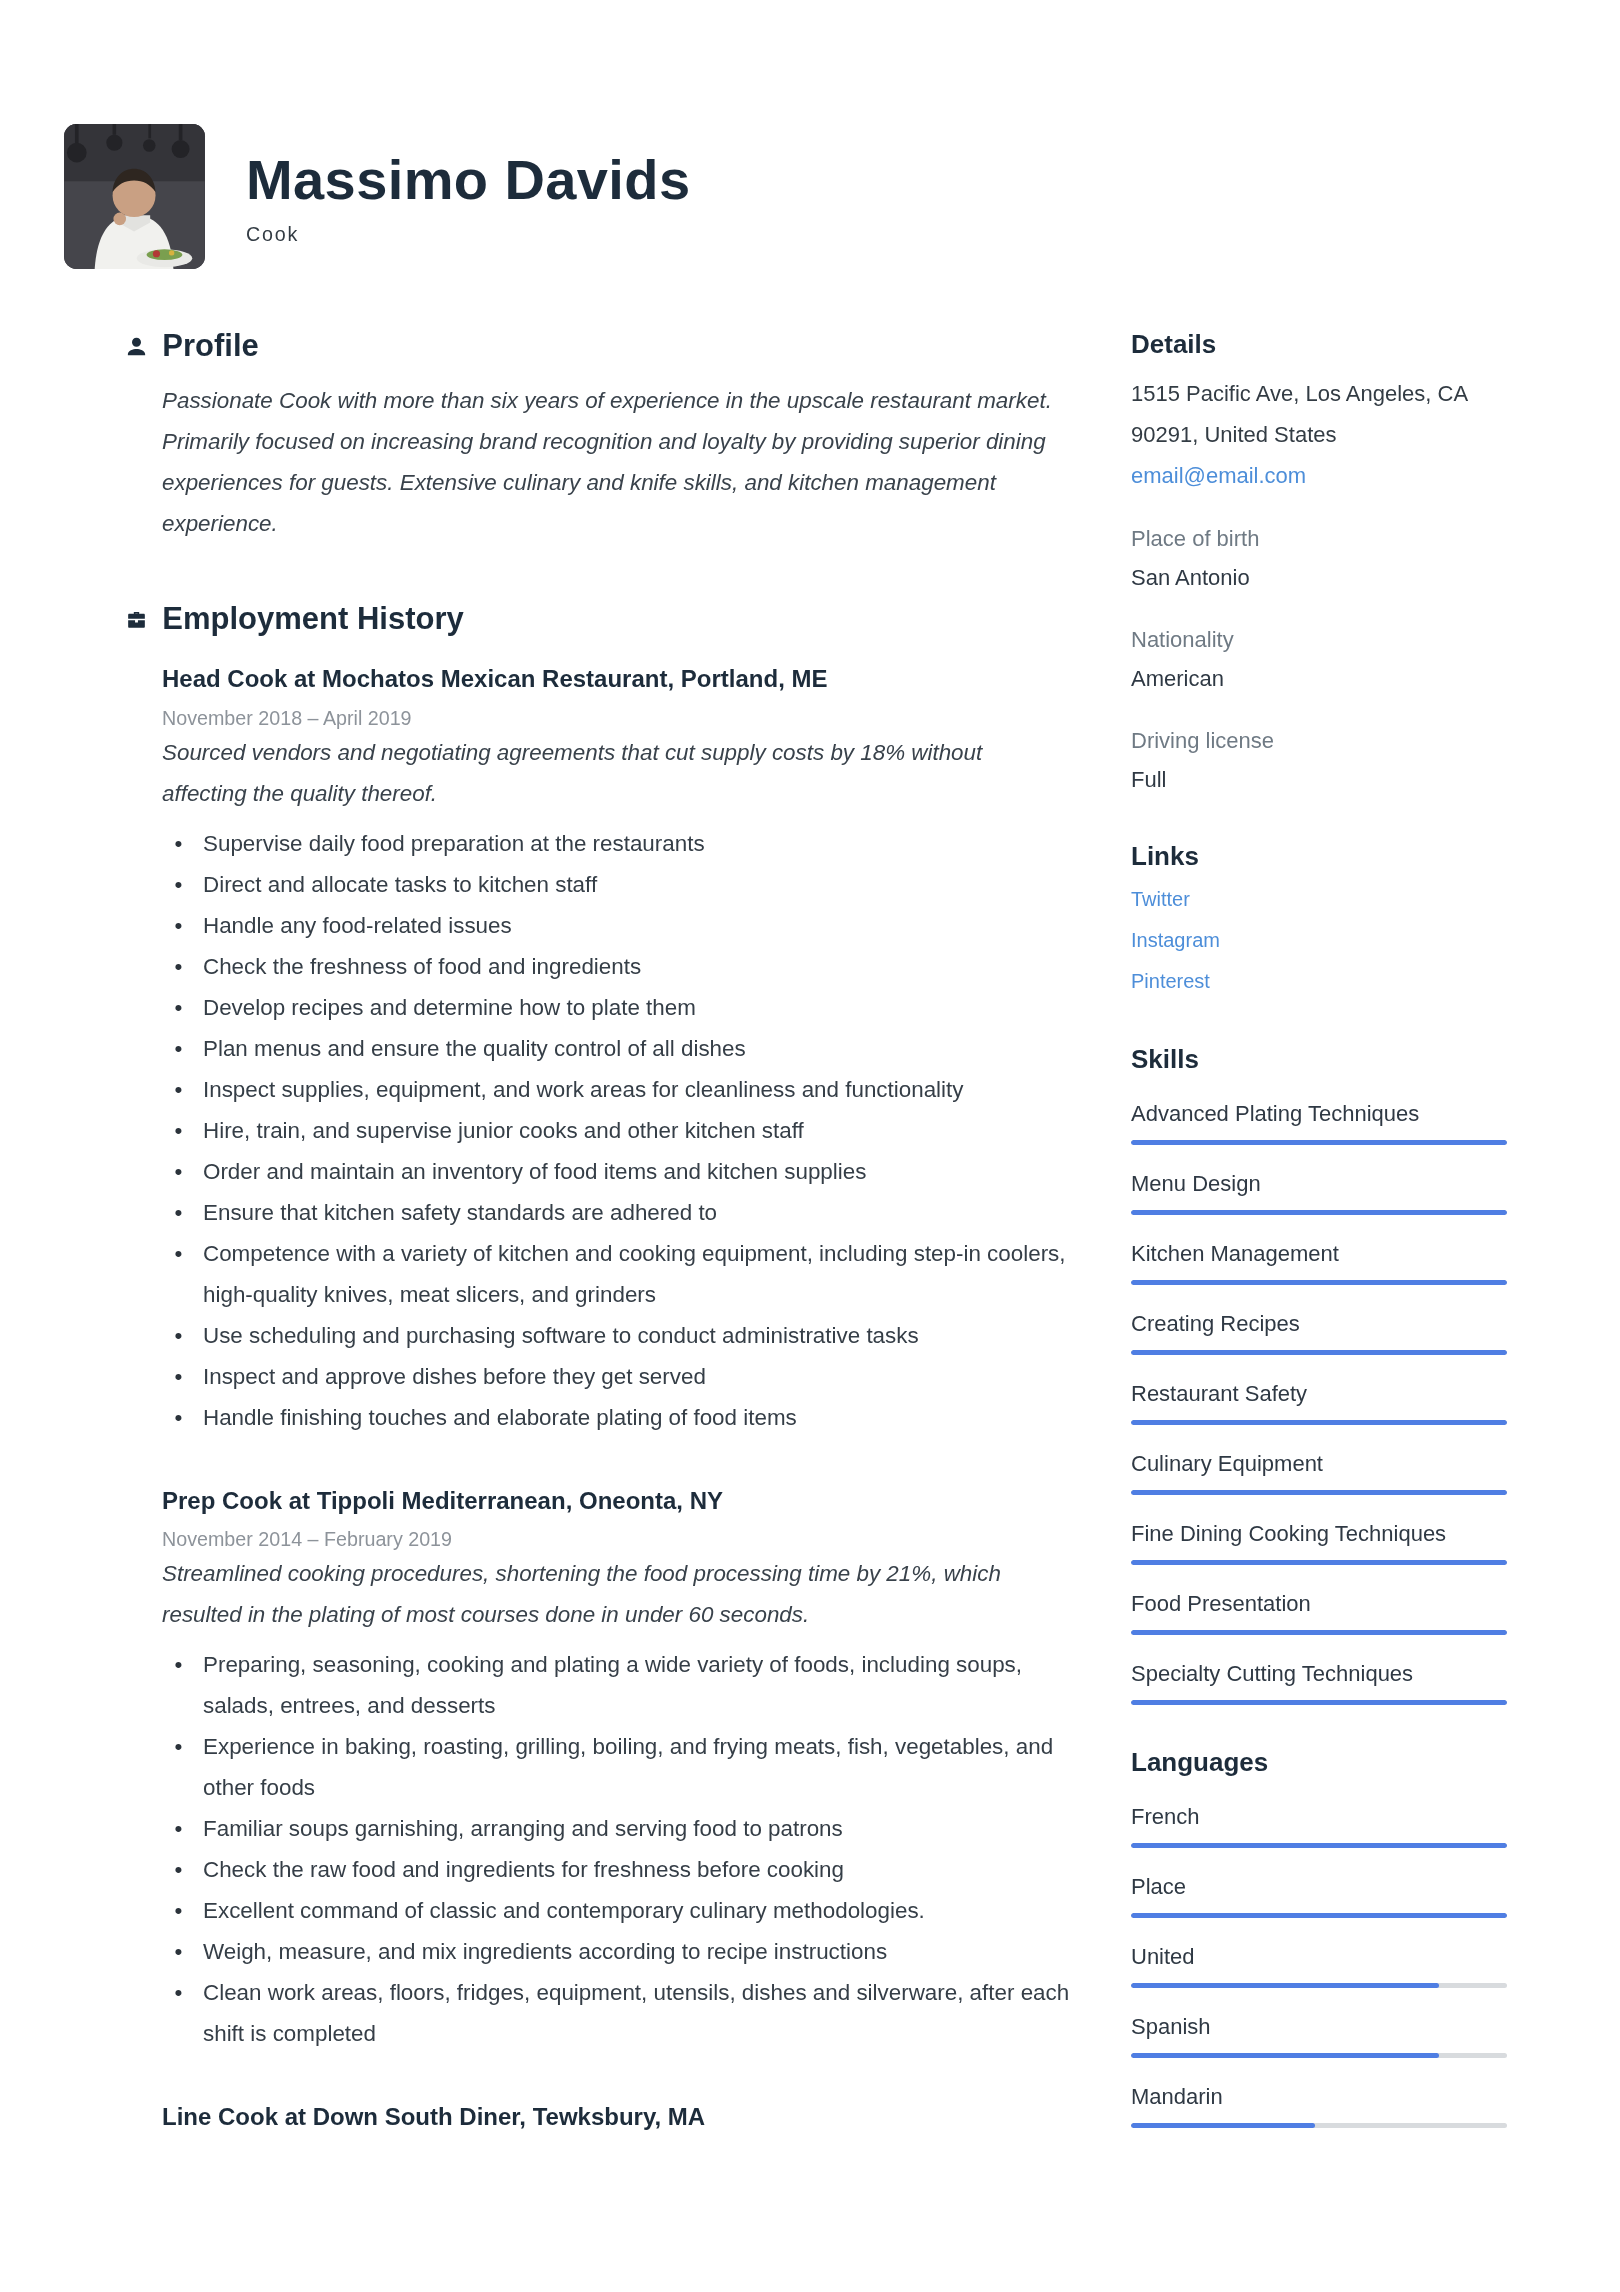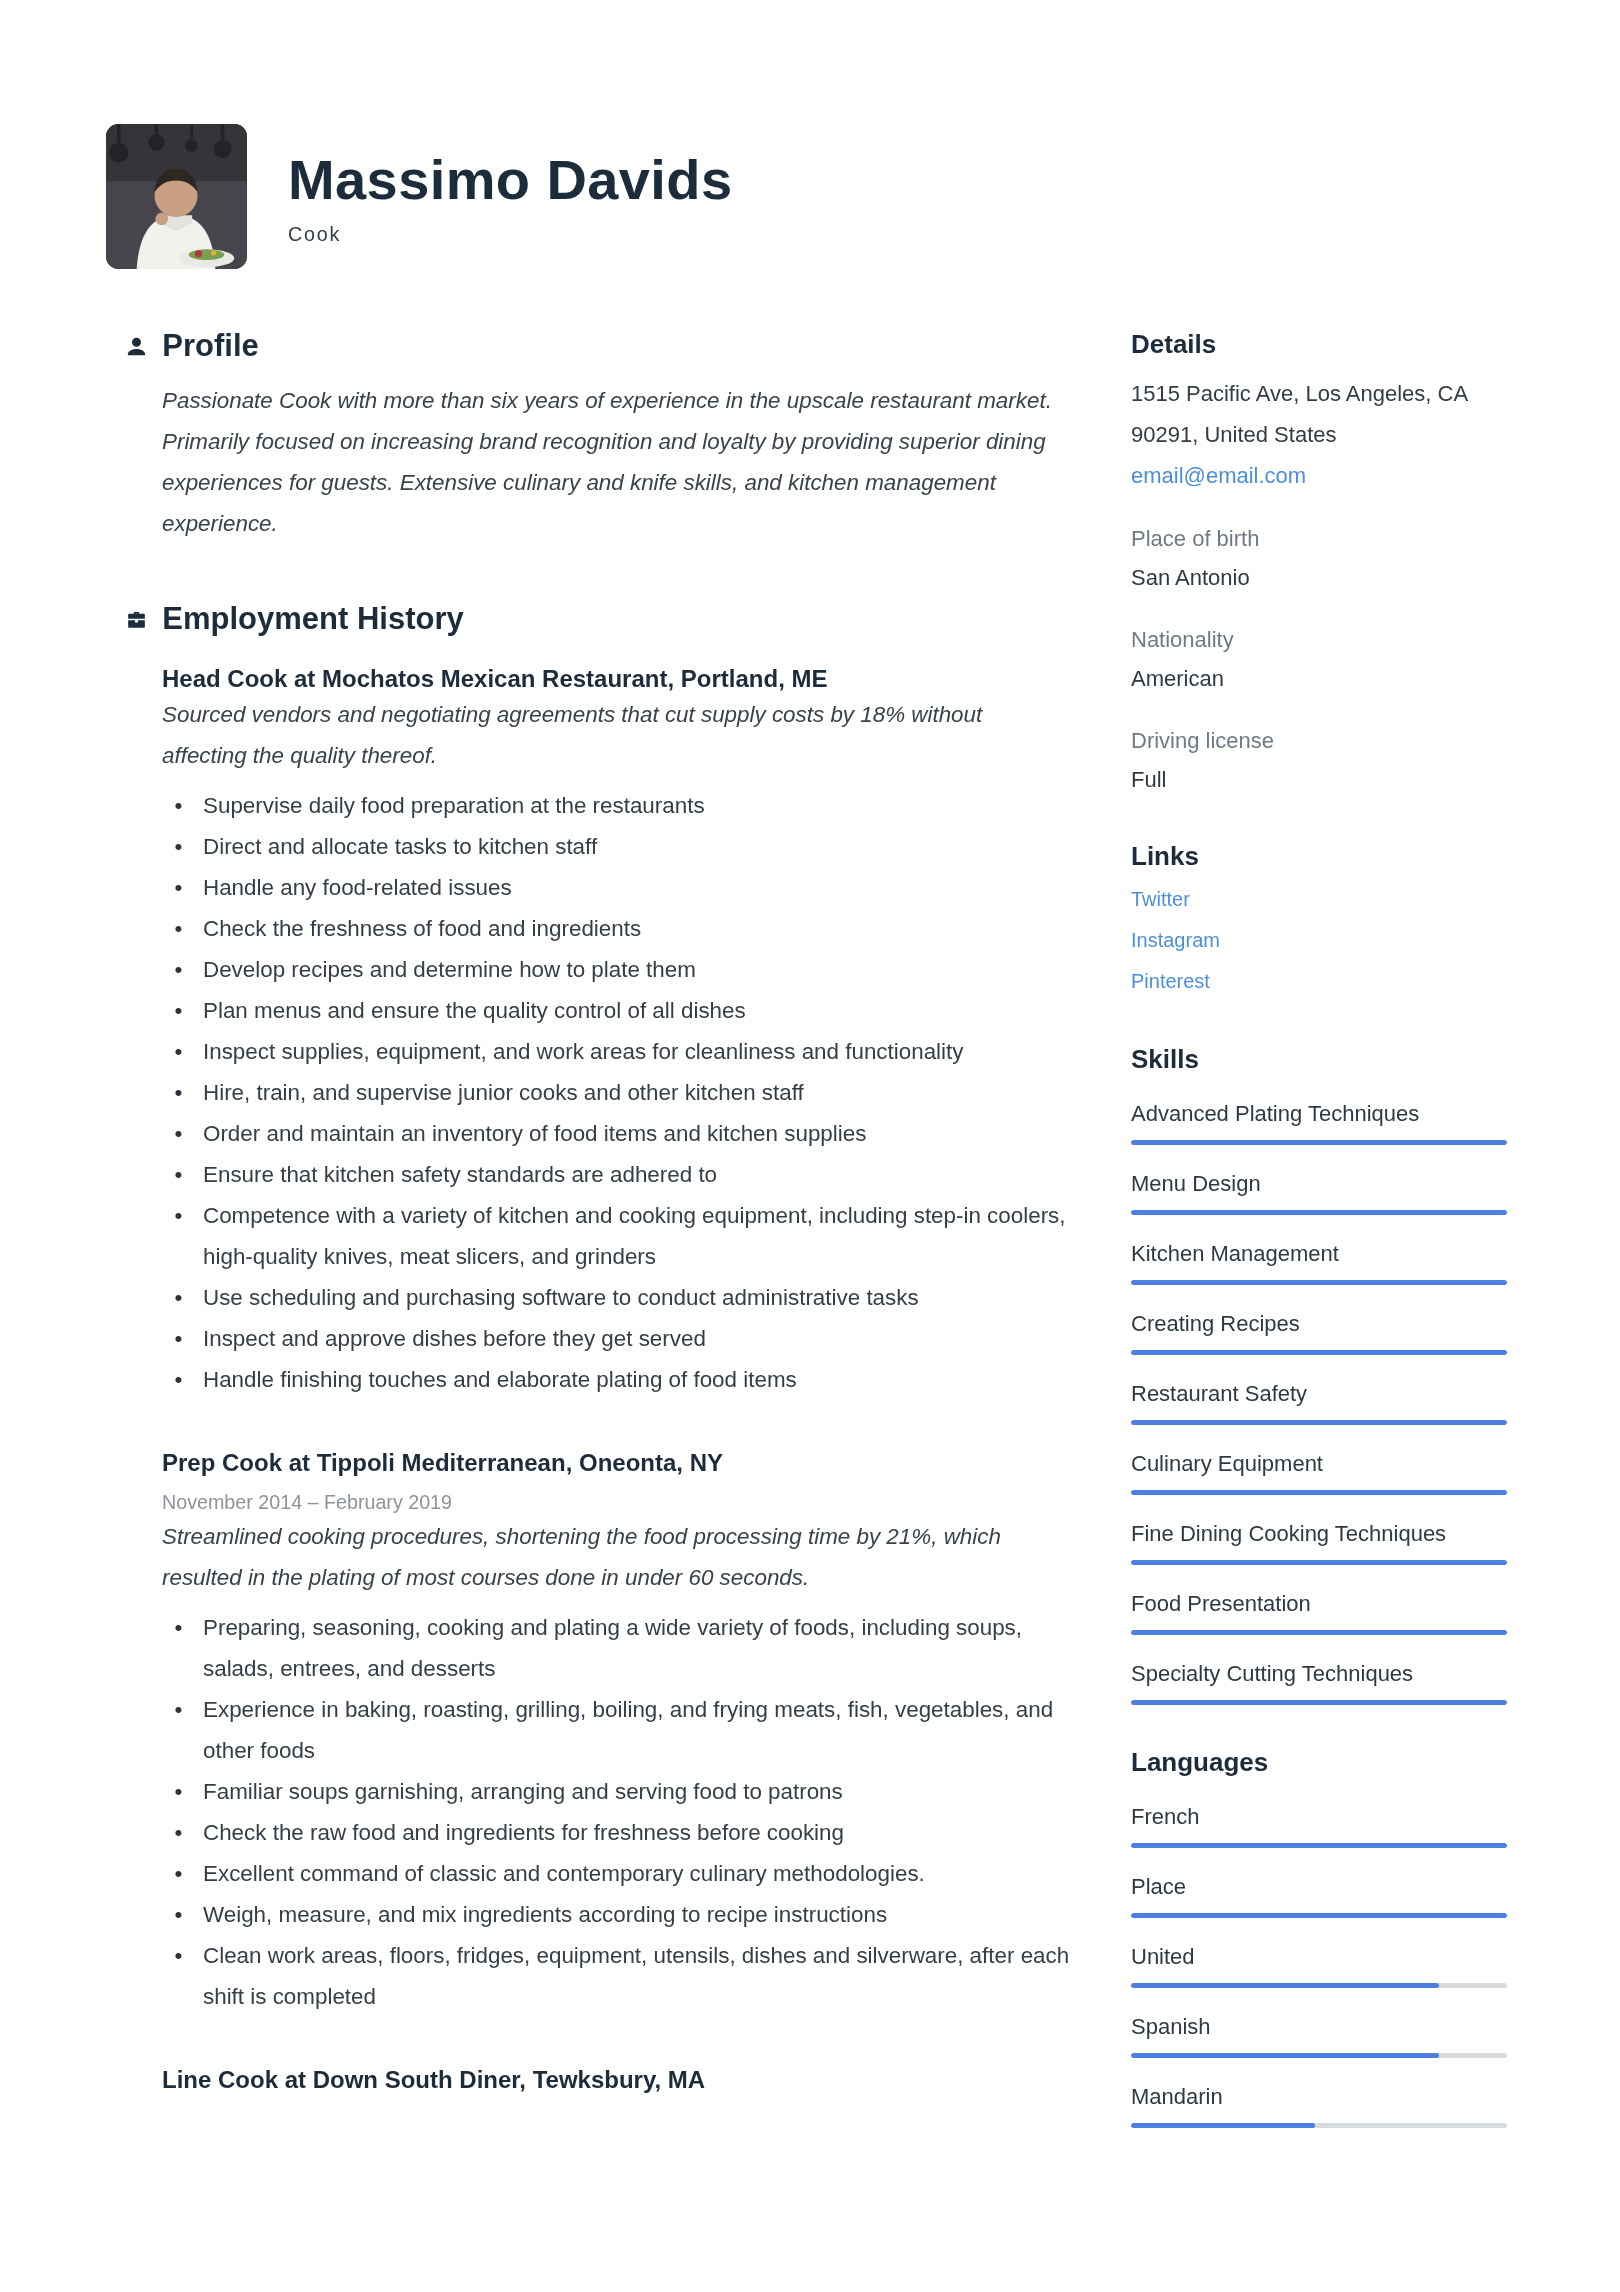--- a/index.html
+++ b/index.html
@@ -14,21 +14,21 @@
   }
   html,body{ background:#ffffff; }
   body{
     width:1620px; height:2293px; overflow:hidden;
     font-family:"Liberation Sans", sans-serif;
     color:var(--body);
   }
   .page{ position:relative; width:1620px; height:2293px; background:#fff; }
 
   
-  .header{ display:flex; align-items:center; gap:41px; padding:124px 0 0 106px; }
+  .header{ display:flex; align-items:center; gap:41px; padding:124px 0 0 64px; }
   .photo{ width:141px; height:145px; border-radius:12.5px; overflow:hidden; flex:0 0 auto; background:#3a3a40; }
   .photo svg{ display:block; }
   .name{ font-size:56px; font-weight:700; color:var(--ink); letter-spacing:0.4px; }
   .role{ font-size:19.7px; letter-spacing:1.8px; color:#333c44; margin-top:10.7px; }
 
   
   .columns{ display:flex; align-items:flex-start; margin-top:59px; }
   .main{ margin-left:125px; width:945px; }
   .sidebar{ margin-left:61px; width:376px; }
 
@@ -127,20 +127,21 @@
           <span class="icon">
             <svg viewBox="0 0 24 24" width="23" height="23">
                 <path d="M9.2 4.2h5.6v1.9h4.7c.7 0 1.2.5 1.2 1.2v3.9H3.3V7.3c0-.7.5-1.2 1.2-1.2h4.7V4.2zm1.6 1.9h2.4V5.8h-2.4v.3zM3.3 12.9h7.2v2.3h3v-2.3h7.2v6.6c0 .7-.5 1.2-1.2 1.2H4.5c-.7 0-1.2-.5-1.2-1.2v-6.6z" fill="#1d2c3b"></path>
               </svg>
           </span>
           <h2>Employment History</h2>
         </div>
         <div class="sec-content">
   <article class="job">
     <h4 class="job-title">Head Cook at Mochatos Mexican Restaurant, Portland, ME</h4>
+    <div class="job-dates">November 2018  –  April 2019</div>
     <p class="job-summary">Sourced vendors and negotiating agreements that cut supply costs by 18% without affecting the quality thereof.</p>
     <ul class="job-bullets">
                 <li>Supervise daily food preparation at the restaurants</li>
                 <li>Direct and allocate tasks to kitchen staff</li>
                 <li>Handle any food-related issues</li>
                 <li>Check the freshness of food and ingredients</li>
                 <li>Develop recipes and determine how to plate them</li>
                 <li>Plan menus and ensure the quality control of all dishes</li>
                 <li>Inspect supplies, equipment, and work areas for cleanliness and functionality</li>
                 <li>Hire, train, and supervise junior cooks and other kitchen staff</li>

